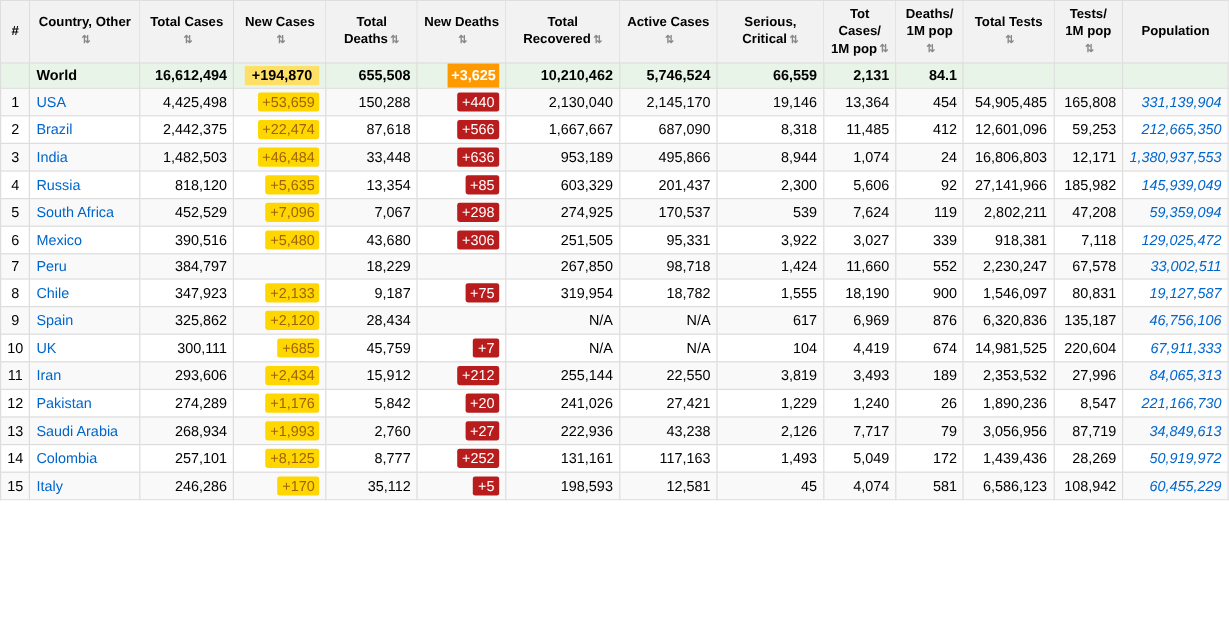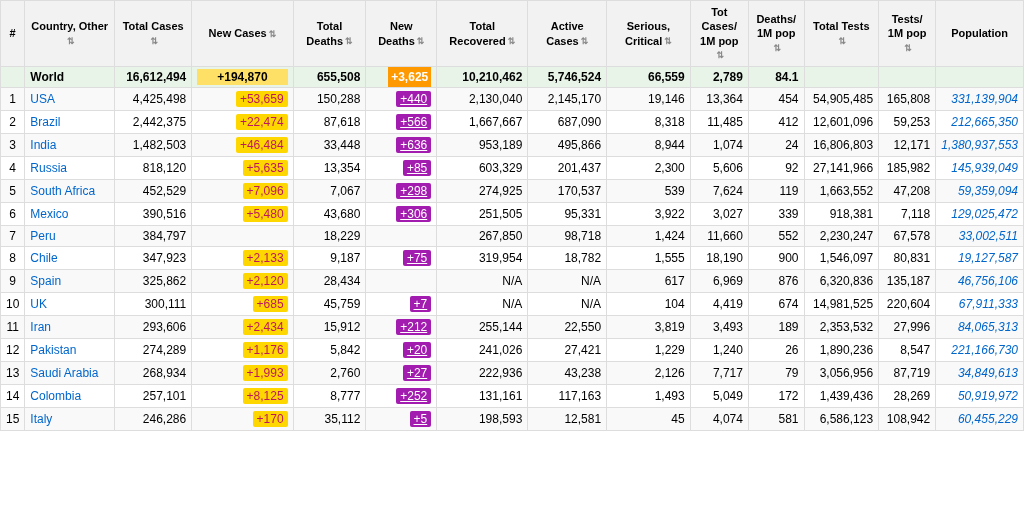--- a/index.html
+++ b/index.html
@@ -27,24 +27,24 @@
       border: 1px solid #ddd;
       padding: 3px 5px;
       text-align: right;
       white-space: nowrap;
     }
     tbody tr td:first-child { text-align: center; }
     tbody tr td.country-name { text-align: left; }
     tbody tr:nth-child(even) { background: #f9f9f9; }
     .world-row td { background: #e8f4e8; font-weight: bold; }
     a { color: #0066cc; text-decoration: none; }
-    .badge-red { background: #a21caf; color: #fff; padding: 1px 4px; border-radius: 2px; display: inline-block; text-decoration: underline; }
-    .badge-yellow { background: #ffd700; color: #be185d; padding: 1px 4px; border-radius: 2px; display: inline-block; }
+    .badge-red { background: #b91c1c; color: #fff; padding: 1px 4px; border-radius: 2px; display: inline-block; }
+    .badge-yellow { background: #ffd700; color: #a16207; padding: 1px 4px; border-radius: 2px; display: inline-block; }
     .highlight-orange { background: #ff9900; color: #fff; padding: 3px 3px; }
-    .highlight-yellow { background: #ffe066; color: #000; padding: 1px 20px; }
+    .highlight-yellow { background: #ffe066; color: #000; padding: 1px 6px; }
     .population-blue { color: #0066cc; font-style: italic; }
   </style>
 </head>
 <body>
 
 <table>
   <thead>
     <tr id="header-row">
         <th>#</th>
         <th>Country, Other<span class="sort-icon">⇅</span></th>
@@ -66,21 +66,21 @@
   <tr class="world-row">
         <td></td>
         <td class="country-name">World</td>
         <td>16,612,494</td>
         <td><span class="highlight-yellow">+194,870</span></td>
         <td>655,508</td>
         <td><span class="highlight-orange">+3,625</span></td>
         <td>10,210,462</td>
         <td>5,746,524</td>
         <td>66,559</td>
-        <td>2,789</td>
+        <td>2,131</td>
         <td>84.1</td>
         <td></td>
         <td></td>
         <td></td>
       </tr>
       <tr>
         <td>1</td>
         <td class="country-name"><a href="#">USA</a></td>
         <td>4,425,498</td>
         <td><span class="badge-yellow">+53,659</span></td>
@@ -148,21 +148,21 @@
         <td class="country-name"><a href="#">South Africa</a></td>
         <td>452,529</td>
         <td><span class="badge-yellow">+7,096</span></td>
         <td>7,067</td>
         <td><span class="badge-red">+298</span></td>
         <td>274,925</td>
         <td>170,537</td>
         <td>539</td>
         <td>7,624</td>
         <td>119</td>
-        <td>1,663,552</td>
+        <td>2,802,211</td>
         <td>47,208</td>
         <td><span class="population-blue">59,359,094</span></td>
       </tr>
       <tr>
         <td>6</td>
         <td class="country-name"><a href="#">Mexico</a></td>
         <td>390,516</td>
         <td><span class="badge-yellow">+5,480</span></td>
         <td>43,680</td>
         <td><span class="badge-red">+306</span></td>

